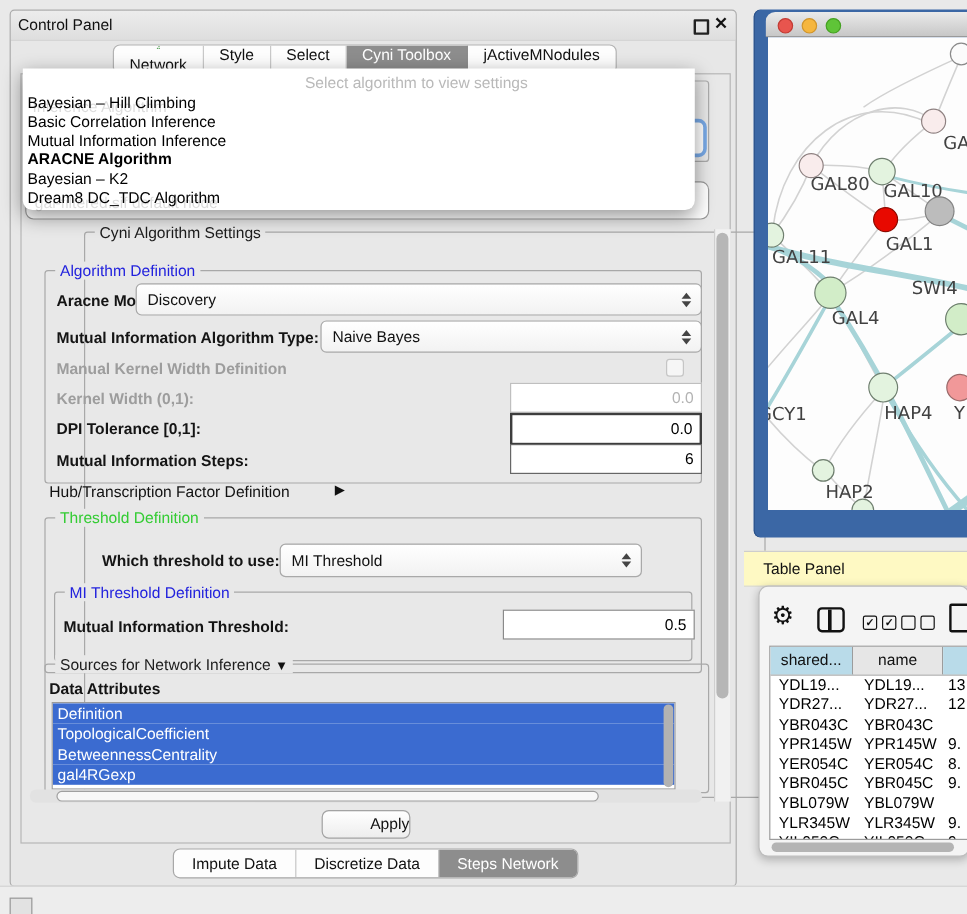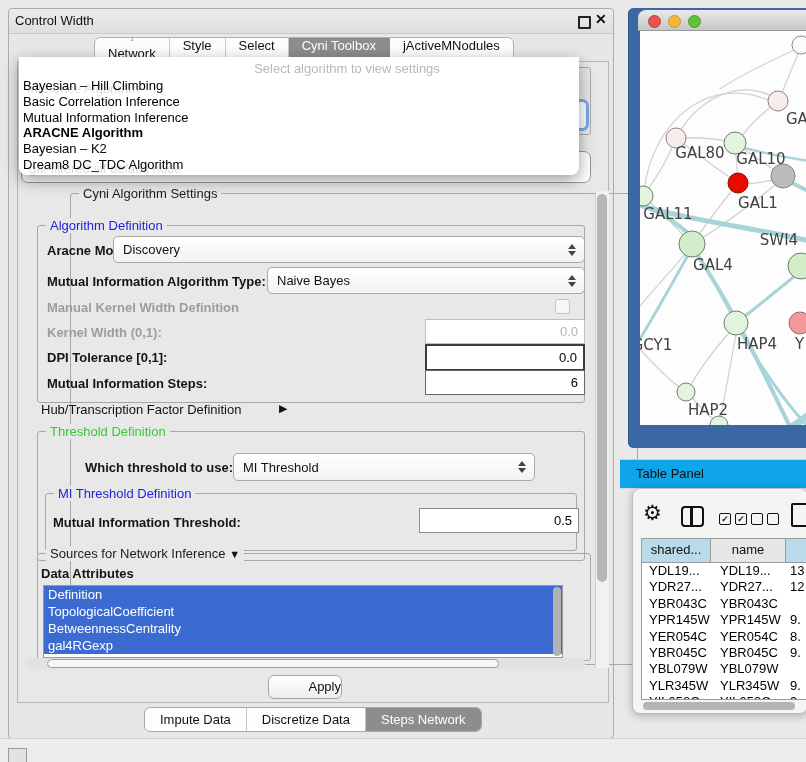--- a/index.html
+++ b/index.html
@@ -99,21 +99,21 @@
   .mac-titlebar{left:10px;top:2px;width:168px;height:20px;background:linear-gradient(#eaeaea,#c7c7c7);
       border-radius:8px 0 0 0;border-bottom:1px solid #9a9a9a;}
   .light{width:11px;height:11px;border-radius:50%;top:5px;}
   .light.red{left:10px;background:#e8554e;border:1px solid #c23b34;}
   .light.yellow{left:30px;background:#f5b63e;border:1px solid #d1952a;}
   .light.green{left:50px;background:#5fc438;border:1px solid #45a122;}
   .canvas{left:12px;top:23px;width:166px;height:394px;background:#fdfdfd;overflow:hidden;}
   .canvas svg{display:block;}
 
   
-  .tp-strip{left:620px;top:459px;width:186px;height:28px;background:#0ea5e9;
+  .tp-strip{left:620px;top:459px;width:186px;height:28px;background:#fef9c3;
       border-top:1px solid #cdcdcd;border-bottom:1px solid #d8d8d8;}
   .tp-title{left:16px;top:6px;font-size:13px;color:#111;}
   .tpanel{left:632px;top:488px;width:174px;height:224px;background:#f4f4f4;
       border:1px solid #bdbdbd;border-radius:8px;box-shadow:0 2px 8px rgba(0,0,0,.25);}
   .ticon{color:#111;}
   .gear-ic{left:10px;top:12px;font-size:21px;}
   .col-ic{left:48px;top:17px;width:19px;height:17px;border:2.5px solid #111;border-radius:4px;}
   .col-ic i{position:absolute;left:7px;top:0;width:2.5px;height:17px;background:#111;}
   .cb{width:10px;height:10px;border:1.8px solid #111;border-radius:2px;font-size:9px;
       line-height:10px;text-align:center;font-weight:bold;color:#111;}
@@ -134,21 +134,21 @@
   .bstrip{left:0;top:738px;width:806px;height:24px;background:#ededed;border-top:1px solid #d2d2d2;}
   .bbox{left:8px;top:9px;width:17px;height:15px;border:1px solid #9a9a9a;background:#e2e2e2;}
 </style>
 </head>
 <body>
 
 <div class="stage">
 
   <div class="abs cp">
     <div class="abs cp-titlebar">
-      <span class="abs cp-title">Control Width</span>
+      <span class="abs cp-title">Control Panel</span>
       <span class="abs float-ic"></span>
       <span class="abs close-ic">✕</span>
     </div>
 
     <div class="abs tabbar" id="tab-bar">
         <div class="tab">
           <svg width="12" height="12" viewBox="0 0 12 12">
             <line x1="3" y1="9" x2="8" y2="2" stroke="#9a9a9a"></line>
             <line x1="3" y1="9" x2="9" y2="9" stroke="#9a9a9a"></line>
             <circle cx="3" cy="9" r="2.2" fill="#49a24b"></circle>

